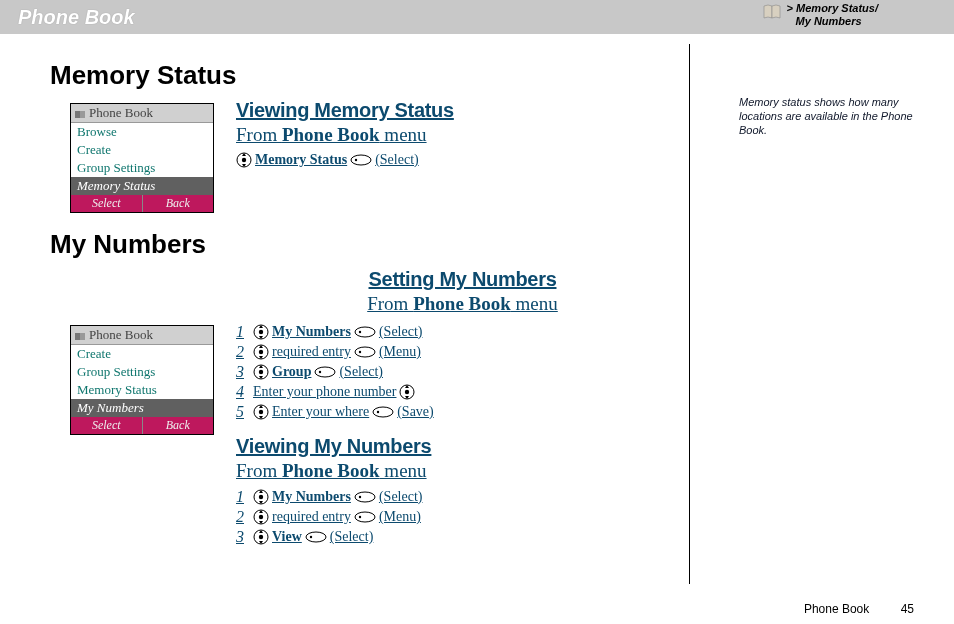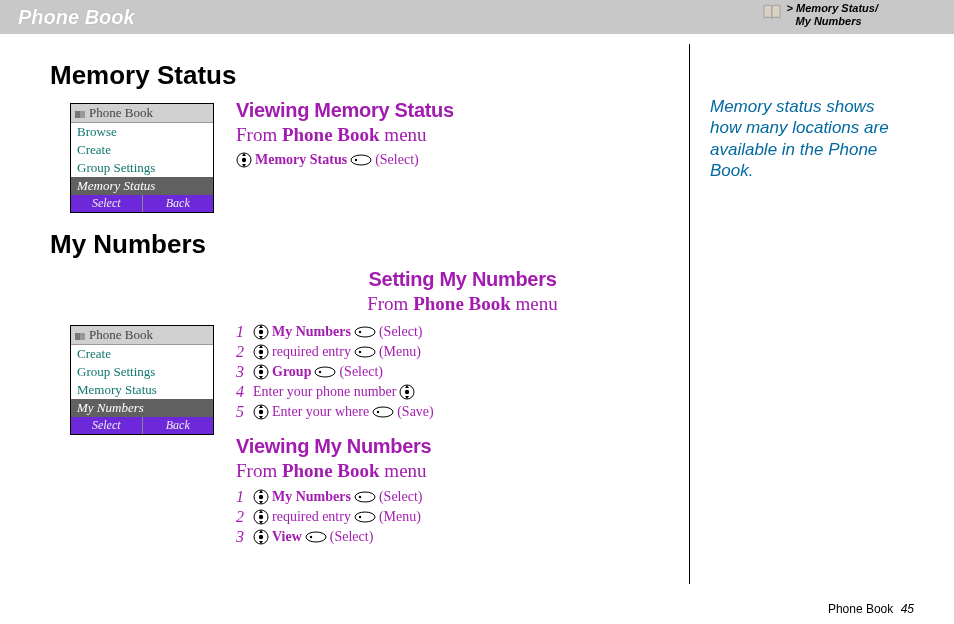--- a/index.html
+++ b/index.html
@@ -41,35 +41,36 @@
   }
   .book-icon {
     width: 18px;
     height: 16px;
     margin-top: 2px;
   }
   .book-icon svg { width: 100%; height: 100%; }
   .page-body {
     display: flex;
     height: 560px;
+    gap: 29px;
   }
   .main-col {
     width: 690px;
     padding: 12px 20px 0 50px;
     border-right: 1px solid #000;
     margin-top: 10px;
     height: 540px;
   }
   .side-col {
     width: 230px;
     padding: 62px 30px 0 20px;
     font-style: italic;
-    font-size: 17px;
+    font-size: 11px;
     line-height: 1.25;
-    color: #0369a1;
+    color: #0f172a;
   }
   .side-note2 { margin-top: 118px; }
   h1.section-hd {
     font-family: Arial, Helvetica, sans-serif;
     font-weight: 900;
     font-size: 26px;
     letter-spacing: 0px;
     margin: 4px 0 8px 0;
     color: #000;
   }
@@ -105,38 +106,39 @@
     font-family: "Times New Roman", serif;
     color: #0f766e;
   }
   .scr-item.sel {
     background: #606060;
     color: #fff;
     font-style: italic;
   }
   .scr-soft {
     display: flex;
-    background: #6d28d9;
+    background: #be185d;
     color: #eee;
     font-style: italic;
     font-size: 12px;
   }
   .scr-soft div {
     flex: 1;
     text-align: center;
     padding: 1px 0;
   }
   .scr-soft div:first-child {
     border-right: 1px solid #888;
   }
   .content-block {
     flex: 1;
     font-family: Georgia, "Times New Roman", serif;
     font-size: 14px;
-    color: #a21caf;
+    color: #0c4a6e;
+    text-decoration: underline;
   }
   h2.sub-hd {
     font-family: Arial, Helvetica, sans-serif;
     font-weight: bold;
     font-size: 20px;
     margin: 0 0 2px 0;
     letter-spacing: -0.3px;
   }
   .from-line {
     font-size: 19px;
@@ -162,21 +164,21 @@
     vertical-align: middle;
   }
   .nav-icon svg, .key-icon svg { display: block; }
   .footer {
     position: absolute;
     bottom: 8px;
     right: 40px;
     font-size: 12px;
     font-family: Arial, sans-serif;
   }
-  .footer .pn { margin-left: 4px; font-style: italic; }
+  .footer .pn { margin-left: 28px; }
   .sect2-offset { margin-left: 206px; text-align: center; }
   .sect2-row { display: flex; align-items: flex-start; }
   .view-my { margin-top: 14px; }
 </style>
 </head>
 <body>
 
 <svg width="0" height="0" style="position:absolute">
   <defs>
     <g id="nav">

